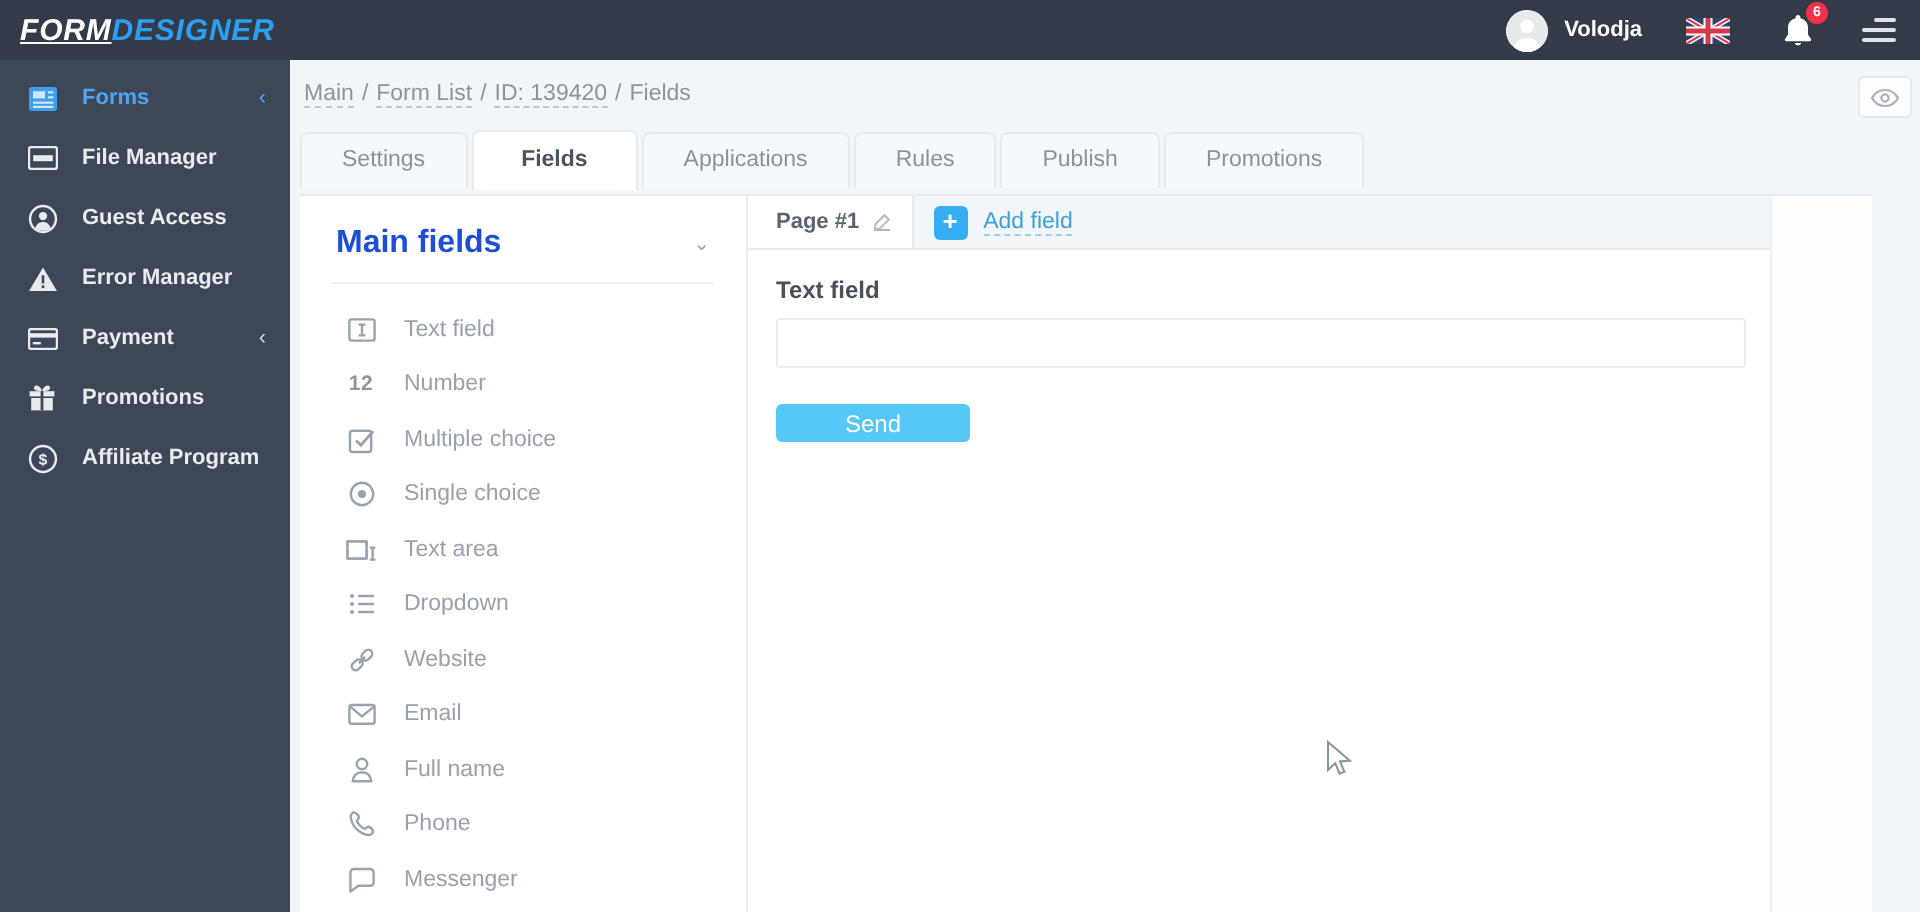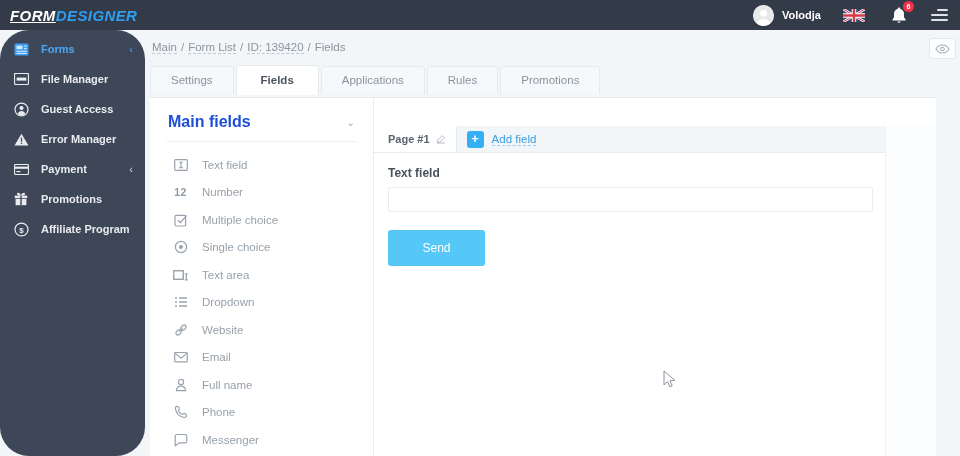--- a/index.html
+++ b/index.html
@@ -25,21 +25,21 @@
   .burger i.l1 { width:11px; } .burger i.l2 { width:17px; } .burger i.l3 { width:17px; }
 
   
   .sidebar { position:absolute; top:30px; left:0; width:145px; height:426px; background:#3e4757; z-index:20; }
   .side-item { display:flex; align-items:center; height:30px; padding:0 12px 0 13px; color:#e9ecef; cursor:pointer; }
   .side-item .s-icon { width:16px; height:16px; flex:none; display:flex; align-items:center; justify-content:center; }
   .side-item .s-label { font-size:11px; font-weight:700; margin-left:12px; flex:1; white-space:nowrap; }
   .side-item .s-chev { font-size:11px; color:#cfd5db; font-weight:400; }
   .side-item.active { color:#4aa7f8; }
   .side-item.active .s-chev { color:#4aa7f8; }
-  .sidebar { padding-top:4px;border-radius:29px; }
+  .sidebar { padding-top:4px; }
 
   
   .content { position:absolute; top:30px; left:145px; width:815px; height:426px; background:#f3f6f9; }
 
   .breadcrumb-row { height:34px; display:flex; align-items:center; padding-left:7px; }
   .breadcrumb { font-size:11.5px; color:#8b949d; }
   .breadcrumb .bc-link { border-bottom:1px dashed #c0c7cd; cursor:pointer; }
   .breadcrumb .bc-sep { margin:0 4px; }
   .eye-btn { position:absolute; top:8px; right:4px; width:27px; height:21px; background:#fcfdfe;
              border:1px solid #e3e8ec; border-radius:3px; display:flex; align-items:center; justify-content:center; cursor:pointer; }
@@ -61,38 +61,38 @@
   .fields-head .fh-chev { color:#9aa3ad; font-size:10px; }
   .field-list { padding-top:9px; }
   .field-item { display:flex; align-items:center; height:27.5px; padding-left:6px; cursor:pointer; color:#99a3ad; }
   .field-item .f-icon { width:17px; height:16px; flex:none; display:flex; align-items:center; justify-content:center; }
   .field-item .f-label { font-size:11.5px; color:#98a1ab; margin-left:13px; }
   .f-num { font-size:10.5px; font-weight:700; color:#8d97a2; letter-spacing:.3px; }
 
   
   .form-col { flex:1; display:flex; flex-direction:column; position:relative; }
   .form-inner { width:100%; flex:1; display:flex; flex-direction:column; border-right:1px solid #edf1f4; }
-  .form-col-wrap { flex:1; display:flex;margin-top:28px; }
+  .form-col-wrap { flex:1; display:flex; }
   .form-gutter { width:50px; flex:none; background:#fbfdfe; }
 
   .page-tabs { height:27px; background:#f3f6f8; border-bottom:1px solid #e7ebee; display:flex; align-items:stretch; }
   .page-tab { background:#ffffff; border-right:1px solid #e7ebee; display:flex; align-items:center;
               padding:0 10px 0 14px; cursor:pointer; }
   .page-tab .pt-label { font-size:11px; font-weight:700; color:#5a646e; }
   .page-tab .pt-edit { margin-left:6px; display:flex; }
   .add-page { display:flex; align-items:center; margin-left:10px; cursor:pointer; }
   .add-page .ap-btn { width:17px; height:17px; border-radius:3px; background:#35aef4; color:#fff;
                       font-size:13px; line-height:16px; text-align:center; font-weight:700; }
   .add-page .ap-label { font-size:11.5px; color:#3b9fe0; margin-left:8px; border-bottom:1px dashed #9fcdf0; }
 
   .canvas { padding:13px 12px 0 14px; }
   .canvas-label { font-size:12px; font-weight:700; color:#49525c; margin-bottom:7px; }
   .canvas-input { width:100%; height:25px; border:1px solid #e9edf0; border-radius:2px; background:#fff;
                   font-size:12px; padding:0 8px; color:#49525c; outline:none; }
-  .send-btn { margin-top:18px; width:97px; height:36px; background:#55c8f8; border:none; border-radius:3px;
+  .send-btn { margin-top:18px; width:97px; height:19px; background:#55c8f8; border:none; border-radius:3px;
               color:#ffffff; font-size:12px; font-weight:400; cursor:pointer; font-family:"Liberation Sans",sans-serif; }
 
   
   .cursor { position:absolute; left:663px; top:370px; z-index:50; pointer-events:none; }
 
   svg { display:block; }
 </style>
 </head>
 <body>
 
@@ -229,20 +229,21 @@
       <path d="M7.5 1C4.5 1 2.1 3 1 5c1.1 2 3.5 4 6.5 4S12.9 7 14 5c-1.1-2-3.5-4-6.5-4z" fill="none" stroke="#a8b0b8" stroke-width="1.1"></path>
       <circle cx="7.5" cy="5" r="1.8" fill="none" stroke="#a8b0b8" stroke-width="1.1"></circle>
     </svg>
   </div>
 
   <div class="tabs-row">
     <div class="tab">Settings</div>
     <div class="tab active">Fields</div>
     <div class="tab">Applications</div>
     <div class="tab">Rules</div>
+    <div class="tab">Publish</div>
     <div class="tab">Promotions</div>
   </div>
 
   <div class="main-panel">
 
     <div class="fields-col">
       <div class="fields-head">
         <span class="fh-label">Main fields</span>
         <span class="fh-chev">⌄</span>
       </div>

